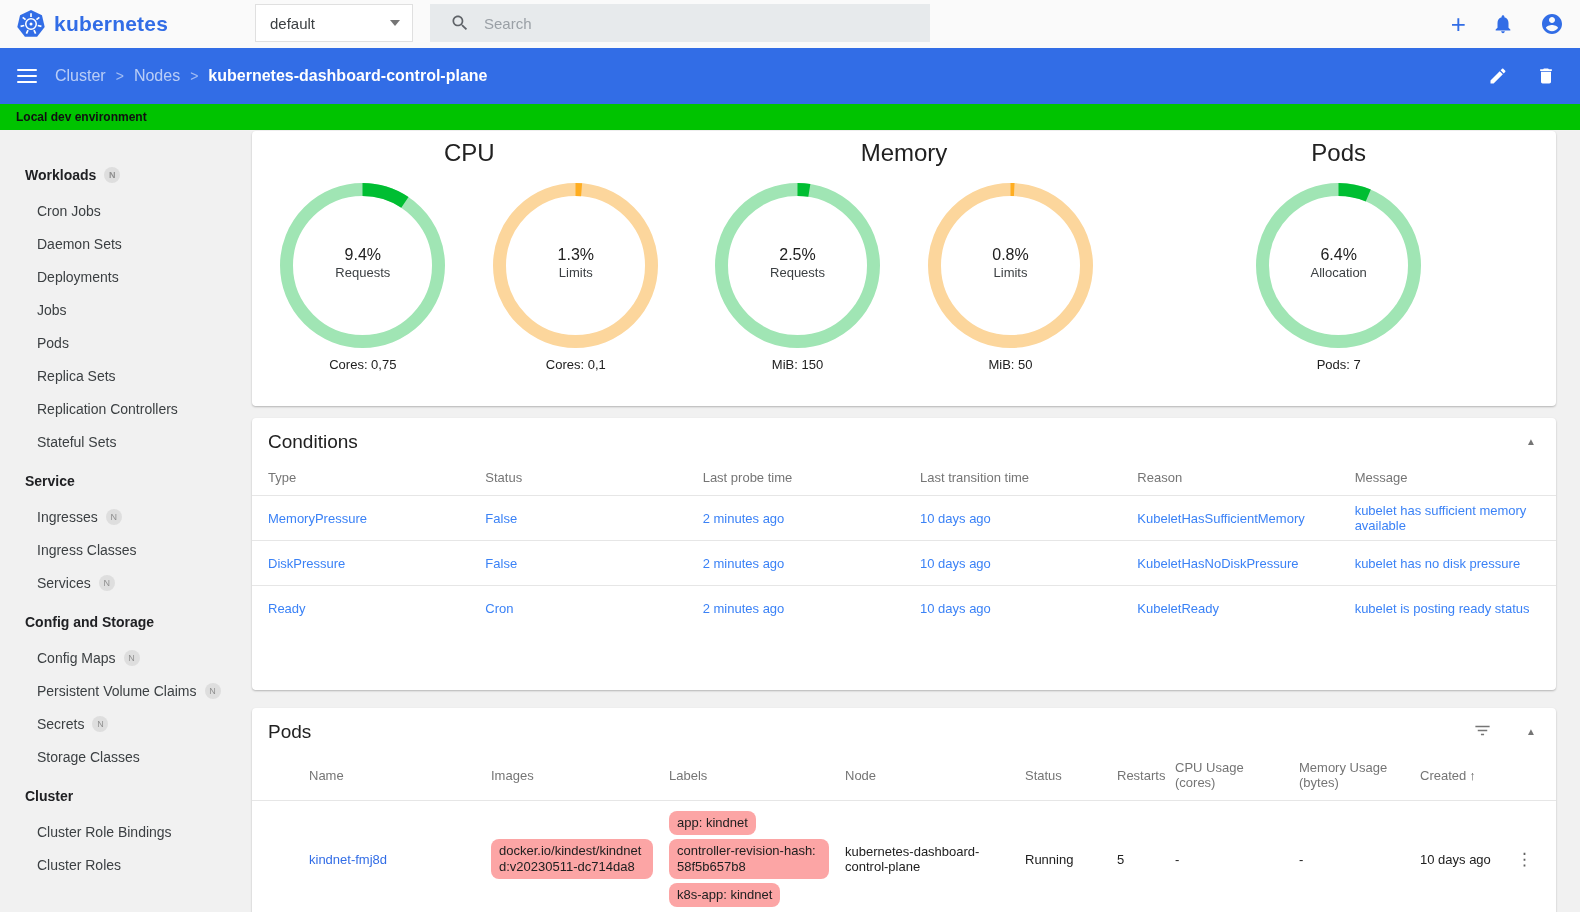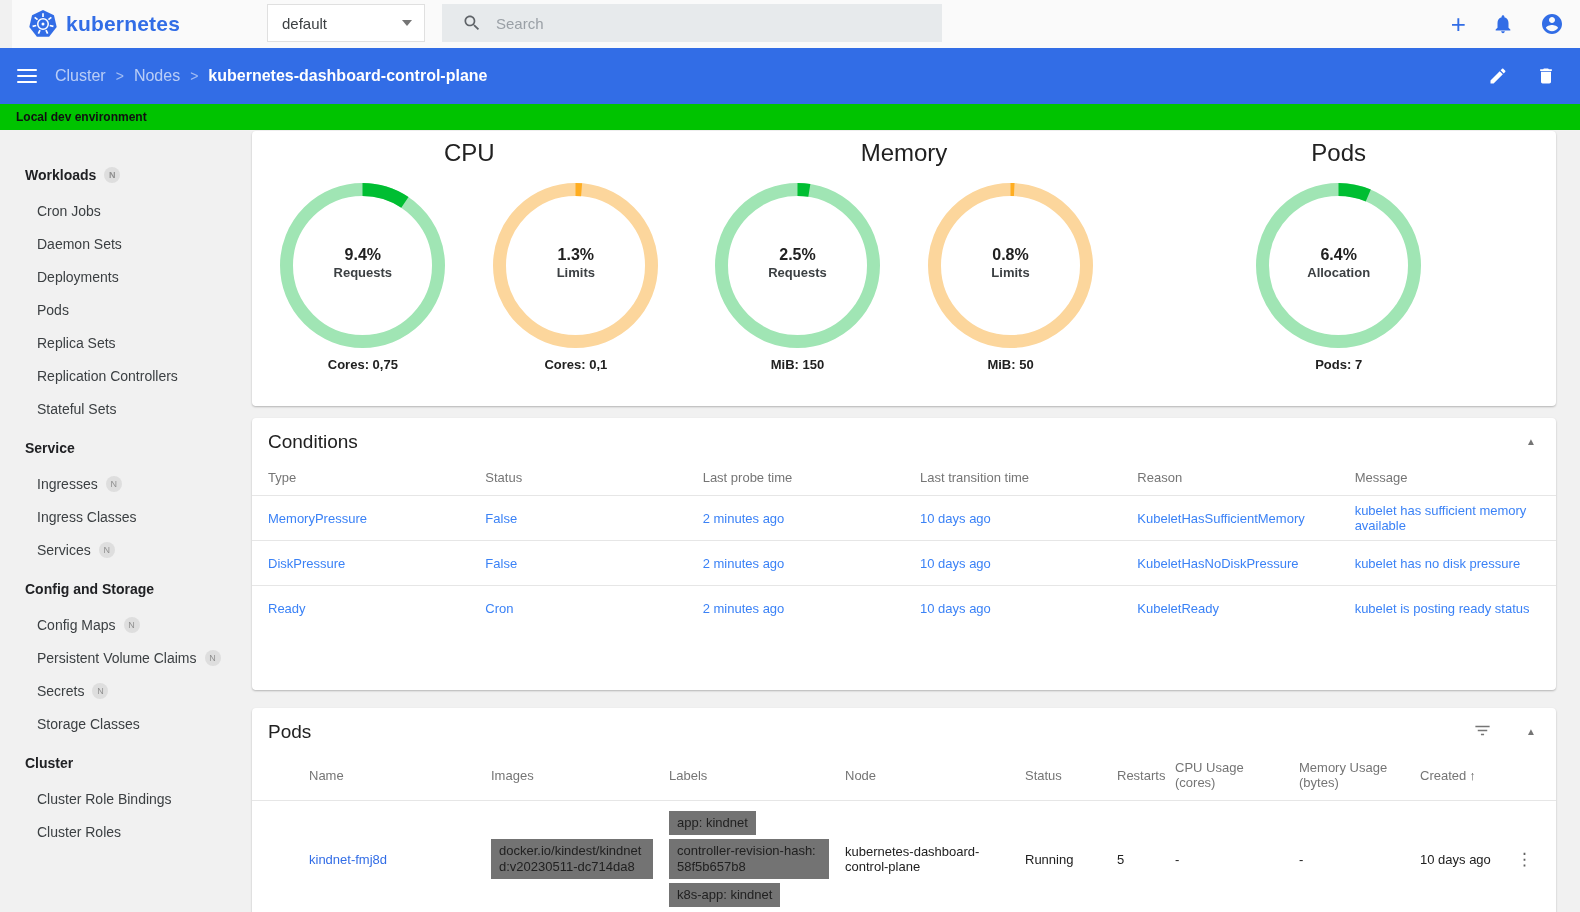--- a/index.html
+++ b/index.html
@@ -1,19 +1,19 @@
 <!DOCTYPE html>
 <html><head>
 <meta charset="utf-8">
 <style>
   * { margin:0; padding:0; box-sizing:border-box; }
   html,body { width:1580px; height:912px; overflow:hidden; font-family:"Liberation Sans",sans-serif; background:#f1f1f1; }
 
   
-  .topbar { height:48px; background:#fafafa; display:flex; position:relative;margin-left:12px; }
+  .topbar { height:48px; background:#fafafa; display:flex; position:relative; }
   .brand { display:flex; align-items:center; gap:8px; margin-left:16px; cursor:pointer; }
   .brand-text { font-size:21px; font-weight:bold; color:#326de6; letter-spacing:.2px; }
   .ns-select { position:absolute; left:255px; top:4px; width:158px; height:38px; background:#fff; border:1px solid #e0e0e0;
                display:flex; align-items:center; justify-content:space-between; padding:0 12px 0 14px; font-size:15px; color:#3c4043; cursor:pointer; }
   .caret { width:0; height:0; border-left:5px solid transparent; border-right:5px solid transparent; border-top:6px solid #757575; }
   .searchbar { position:absolute; left:430px; top:4px; width:500px; height:38px; background:#e7eaec; display:flex; align-items:center; padding:0 12px; }
   .searchbar svg { flex:0 0 auto; margin:0 14px 0 8px; }
   .searchbar input { border:none; outline:none; background:transparent; font-size:15px; color:#3c4043; width:100%; font-family:inherit; }
   .searchbar input::placeholder { color:#9aa0a6; }
   .topbar-actions { position:absolute; right:16px; top:0; height:48px; display:flex; align-items:center; gap:26px; }
@@ -40,21 +40,21 @@
   .side-item { height:33px; display:flex; align-items:center; padding-left:37px; font-size:14px; color:#3c4043; cursor:pointer; }
   .nbadge { width:16px; height:16px; border-radius:50%; background:#dedede; color:#8f8f8f; font-size:9px; display:inline-flex; align-items:center; justify-content:center; margin-left:8px; flex:0 0 auto; }
   .main { flex:1; padding:1px 24px 8px 5px; overflow:hidden; }
 
   .card { background:#fff; border-radius:4px; box-shadow:0 1px 2px rgba(0,0,0,.25); }
 
   
   .card-charts { height:275px; display:flex; padding-top:8px; }
   .chart-group { flex:1; display:flex; flex-direction:column; align-items:center; }
   .chart-group-title { font-size:24px; color:#212121; font-weight:400; margin-bottom:16px; }
-  .gauges-row { display:flex; gap:48px;font-weight:bold; }
+  .gauges-row { display:flex; gap:48px; }
   .gauge { display:flex; flex-direction:column; align-items:center; }
   .gauge-wrap { position:relative; width:165px; height:165px; }
   .gauge-center { position:absolute; left:50%; top:50%; transform:translate(-50%,-60%); text-align:center; }
   .gauge-pct { font-size:16px; color:#212121; }
   .gauge-label { font-size:13px; color:#3c4043; margin-top:1px; }
   .gauge-footer { font-size:13px; color:#212121; margin-top:9px; }
 
   
   .card-head { display:flex; align-items:center; justify-content:space-between; padding:13px 16px 9px 16px; }
   .card-title { font-size:19px; font-weight:400; color:#212121; }
@@ -65,21 +65,21 @@
   .card-conditions { margin-top:12px; height:272px; overflow:hidden; }
   table { border-collapse:collapse; width:100%; table-layout:fixed; }
   th { font-size:13px; font-weight:400; color:#757575; text-align:left; padding:8px 16px 10px 16px; }
   .cond-table td { font-size:13px; color:#3b82f6; padding:6px 16px; height:45px; border-top:1px solid #e6e6e6; }
 
   .card-pods { margin-top:18px; min-height:300px; overflow:hidden; }
   .pods-table th { padding:8px 8px 10px 8px; vertical-align:middle; line-height:15px; }
   .pods-table td { font-size:13px; color:#212121; padding:6px 8px; border-top:1px solid #e6e6e6; vertical-align:middle; }
   .status-dot { width:12px; height:12px; border-radius:50%; margin:0 auto; }
   .pod-link { color:#326de6; text-decoration:none; cursor:pointer; font-size:13px; }
-  .chip { display:block; width:fit-content; max-width:162px; background:#737373; border-radius:0; padding:4px 8px; font-size:13px; color:#212121; line-height:16px; word-break:break-all; margin:4px 0; }
+  .chip { display:block; width:fit-content; max-width:162px; background:#fca5a5; border-radius:8px; padding:4px 8px; font-size:13px; color:#212121; line-height:16px; word-break:break-all; margin:4px 0; }
   .kebab { background:none; border:none; color:#616161; font-size:17px; cursor:pointer; line-height:1; }
   .sort-arrow { color:#616161; margin-left:3px; }
   .filter-btn { background:none; border:none; cursor:pointer; padding:0; }
 </style>
 </head>
 <body>
 
 <div class="app">
 
   <header class="topbar">
@@ -168,20 +168,23 @@
           <span class="nbadge">N</span>
         </div>
         <div class="side-item">
           <span>Cron Jobs</span>
         </div>
         <div class="side-item">
           <span>Daemon Sets</span>
         </div>
         <div class="side-item">
           <span>Deployments</span>
+        </div>
+        <div class="side-item">
+          <span>Jobs</span>
         </div>
         <div class="side-item">
           <span>Pods</span>
         </div>
         <div class="side-item">
           <span>Replica Sets</span>
         </div>
         <div class="side-item">
           <span>Replication Controllers</span>
         </div>

